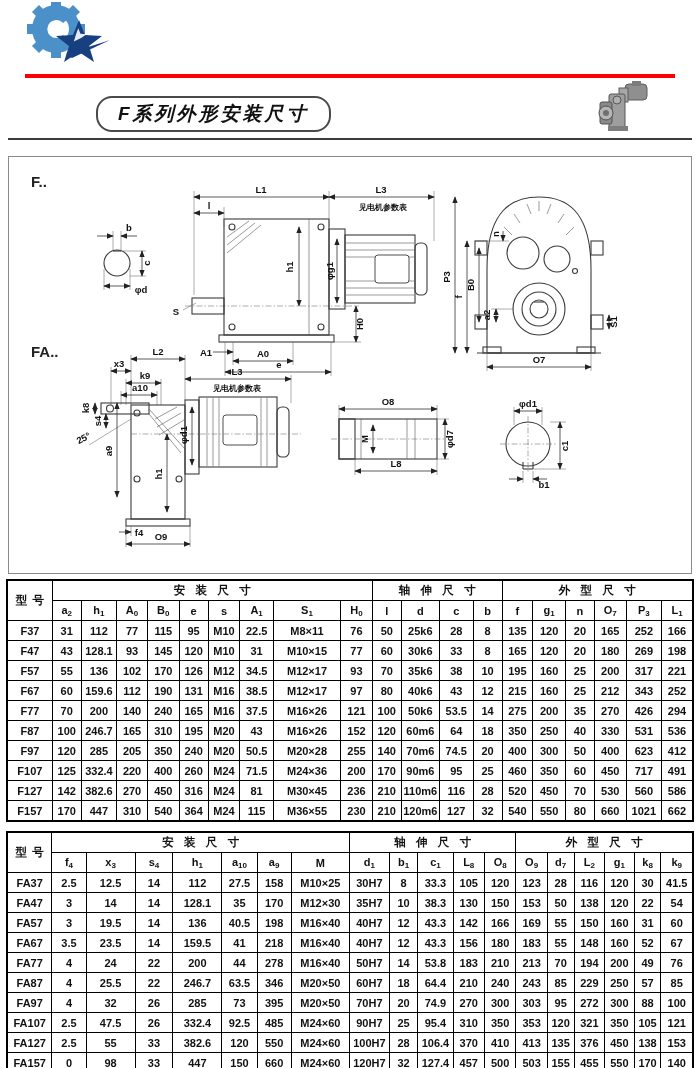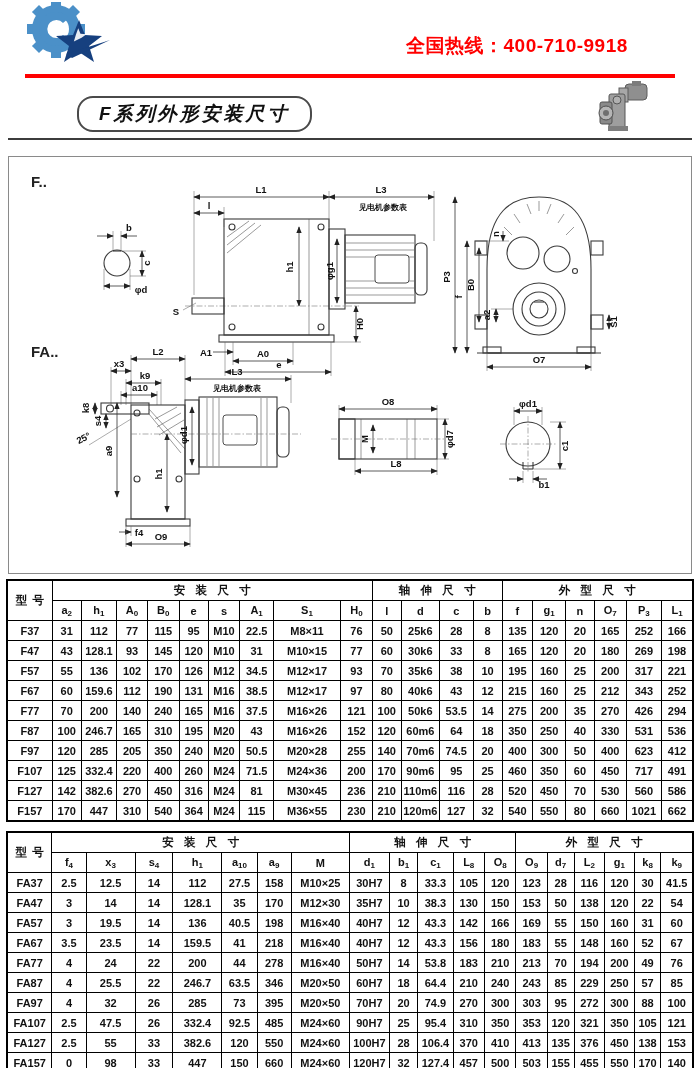--- a/index.html
+++ b/index.html
@@ -5,21 +5,21 @@
   html,body{margin:0;padding:0;background:#fff;}
   body{width:700px;height:1068px;font-family:"Liberation Sans","DejaVu Sans",sans-serif;color:#111;position:relative;overflow:hidden;}
   
   .hdr{position:relative;height:72px;}
   .logo{position:absolute;left:26px;top:2px;}
   .company{position:absolute;left:112px;top:16px;font-size:27px;font-weight:bold;letter-spacing:1px;color:#111;}
   .hotline{position:absolute;left:406px;top:33px;font-size:19px;font-weight:bold;color:#ff0000;letter-spacing:0.5px;}
   .redline{margin:2px 25px 0 25px;height:4px;background:#ff0000;}
   
   .titlerow{position:relative;height:60px;}
-  .badge{position:absolute;left:77px;top:18px;border:2px solid #4a4a4a;border-radius:16px;padding:3px 20px;font-size:19px;font-style:italic;font-weight:bold;letter-spacing:3px;color:#111;background:#fff;}
+  .badge{position:absolute;left:96px;top:18px;border:2px solid #4a4a4a;border-radius:16px;padding:3px 20px;font-size:19px;font-style:italic;font-weight:bold;letter-spacing:3px;color:#111;background:#fff;}
   .photo{position:absolute;left:592px;top:2px;}
   .darkline{height:2px;background:#3c3c3c;margin:0 8px;}
   
   .panel{margin:16px 8px 6px 8px;border:1px solid #8a8a8a;height:416px;background:#fff;}
   svg text{font-family:"Liberation Sans","DejaVu Sans",sans-serif;}
   .lb{font-size:9.5px;font-weight:bold;fill:#111;text-anchor:middle;}
   .lbs{font-size:8px;font-weight:bold;fill:#111;text-anchor:middle;}
   .big{font-size:15px;font-weight:bold;fill:#222;text-anchor:start;}
   .pt{fill:none;stroke:#3b3b3b;stroke-width:1.1;}
   .fin{fill:none;stroke:#555;stroke-width:0.6;}
@@ -56,21 +56,20 @@
       </g>
       <circle cx="0" cy="0" r="13" fill="#fff"></circle>
       <path d="M13,-11 A17,17 0 1 0 13,11 L7,6 A9,9 0 1 1 7,-6 Z" fill="#4b90c8"></path>
     </g>
     <g>
       <path d="M53,18 L59,33 L76,34 L63,44 L68,60 L53,50 L38,60 L43,44 L30,34 L47,33 Z" fill="#16407f"></path>
       <path d="M40,52 L78,40 L84,38 L46,56 Z" fill="#16407f"></path>
       <path d="M53,24 L57,34 L68,35 L59,41 L45,48 L49,35 Z" fill="#fff" opacity="0.9" transform="translate(0,1) scale(0.55) translate(42,22)"></path>
     </g>
   </svg>
-  <div class="hotline">全国热线：400-710-9918</div>
 </div>
 <div class="redline"></div>
 
 <div class="titlerow">
   <div class="badge">F系列外形安装尺寸</div>
   <svg class="photo" width="60" height="56" viewBox="0 0 60 56">
     <rect x="2" y="2" width="56" height="52" fill="#ffffff"></rect>
     <rect x="33" y="4" width="22" height="16" rx="4" fill="#8f8f8f" stroke="#5c5c5c"></rect>
     <rect x="40" y="1" width="9" height="5" fill="#7c7c7c"></rect>
     <rect x="27" y="8" width="9" height="14" fill="#a7a7a7" stroke="#5c5c5c"></rect>

